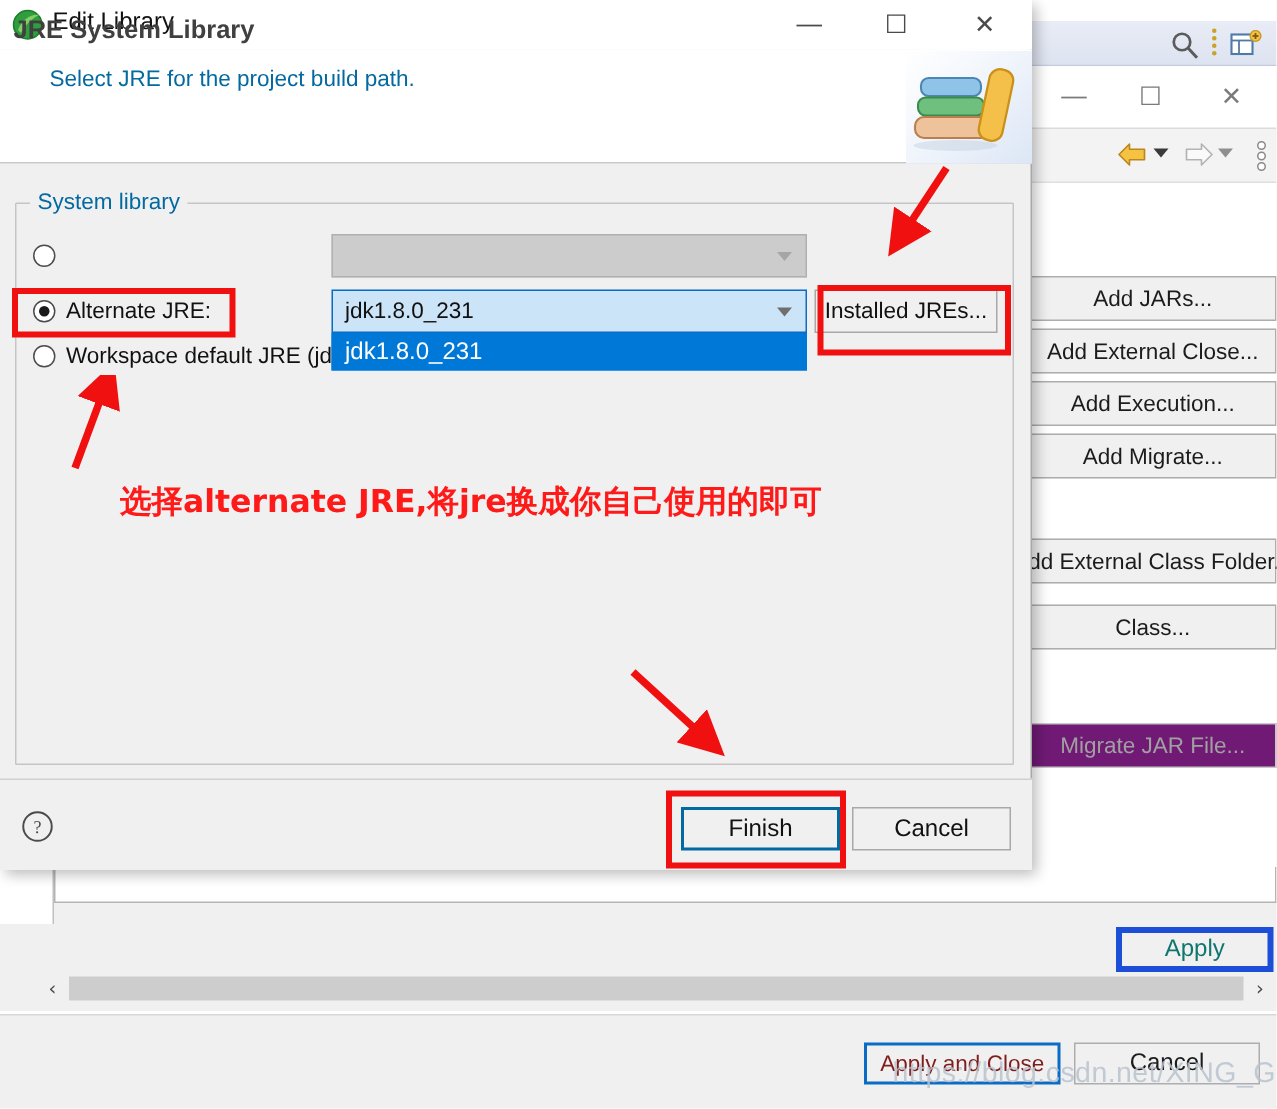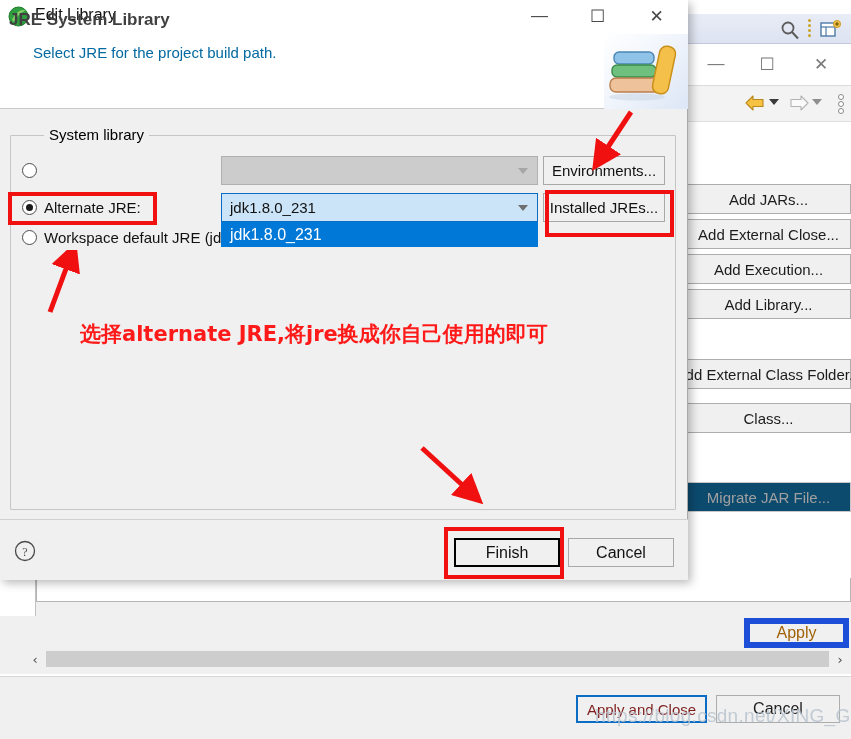--- a/index.html
+++ b/index.html
@@ -59,39 +59,39 @@
   .bg-body { position:absolute; left:688px; top:122px; width:163px; height:480px; background:#fff; }
 
   
   .bg-btn {
     position:absolute; width:165px; height:30px; left:686px;
     background:#f0f0f0; border:1px solid #adadad;
     font-size:15px; color:#1c1c1c;
     display:flex; align-items:center; justify-content:center;
     white-space:nowrap;
   }
-  .bg-btn.disabled { color:#a0a0a0; background:#0c4a6e; border-color:#c8c8c8; }
+  .bg-btn.disabled { color:#a0a0a0; background:#701a75; border-color:#c8c8c8; }
 
   .bg-left-panel {
     position:absolute; left:0px; top:578px; width:851px; height:96px;
     background:#f0f0f0; border-top:1px solid #d4d4d4;
   }
   .bg-inner-white {
     position:absolute; left:36px; top:578px; width:815px; height:24px;
     background:#ffffff; border:1px solid #b5b5b5; border-top:none;
   }
   .bg-inner-white2 {
     position:absolute; left:0px; top:578px; width:36px; height:38px;
     background:#ffffff; border-right:1px solid #c0c0c0;
   }
 
   .apply-btn {
     position:absolute; left:744px; top:618px; width:105px; height:30px;
-    background:#f0f0f0; border:6px solid #1d4ed8; font-size:16px;
-    display:flex; align-items:center; justify-content:center; color:#a16207;
+    background:#f0f0f0; border:4px solid #1d4ed8; font-size:16px;
+    display:flex; align-items:center; justify-content:center; color:#0f766e;
   }
 
   .hscroll {
     position:absolute; left:24px; top:648px; width:827px; height:22px;
     background:#f0f0f0; display:flex; align-items:center;
   }
   .hscroll-arrow {
     width:22px; height:22px; display:flex; align-items:center; justify-content:center;
     color:#4a4a4a; font-size:13px; font-family:"DejaVu Sans", sans-serif;
   }
@@ -149,21 +149,21 @@
     position:absolute; left:604px; top:34px; width:84px; height:75px;
     background: linear-gradient(135deg,#ffffff 0%, #eef3fb 55%, #dce6f5 100%);
   }
 
   .group-box {
     position:absolute; left:10px; top:135px; width:666px; height:375px;
     border:1px solid #c5c5c5; border-radius:1px;
   }
   .group-legend {
     position:absolute; left:20px; top:126px; background:#f0f0f0;
-    padding:0 5px; font-size:15px; color:#000000;margin-left:24px;
+    padding:0 5px; font-size:15px; color:#0369a1;
   }
 
   .radio-row { position:absolute; display:flex; align-items:center; }
   .radio-outer {
     width:15px; height:15px; border:1.6px solid #4c4c4c; border-radius:50%;
     background:#fff; position:relative; flex:0 0 auto;
   }
   .radio-outer.checked::after {
     content:""; position:absolute; left:3px; top:3px; width:7px; height:7px;
     border-radius:50%; background:#1a1a1a;
@@ -214,21 +214,21 @@
     font-family:"DejaVu Sans", sans-serif; white-space:nowrap;
   }
 
   .dlg-footer {
     position:absolute; left:0; top:519px; width:688px; height:61px;
     background:#f0f0f0; border-top:1px solid #d0d0d0;
   }
   .help-icon { position:absolute; left:14px; top:540px; width:22px; height:22px; }
   .finish-btn {
     position:absolute; left:454px; top:538px; width:106px; height:29px;
-    background:#f0f0f0; border:2px solid #000000; font-size:16px; color:#111;
+    background:#f0f0f0; border:2px solid #0369a1; font-size:16px; color:#111;
     display:flex; align-items:center; justify-content:center;
   }
   .cancel-btn {
     position:absolute; left:568px; top:538px; width:106px; height:29px;
     background:#f0f0f0; border:1px solid #a8a8a8; font-size:16px; color:#111;
     display:flex; align-items:center; justify-content:center;
   }
 
   
   .red-box {
@@ -294,21 +294,21 @@
       <i></i>
         <i></i>
         <i></i>
     </div>
 
     <div class="bg-body"></div>
 
     <div class="bg-btn" style="top:184px;">Add JARs...</div>
     <div class="bg-btn" style="top:219px;">Add External Close...</div>
     <div class="bg-btn" style="top:254px;">Add Execution...</div>
-    <div class="bg-btn" style="top:289px;">Add Library...</div>
+    <div class="bg-btn" style="top:289px;">Add Migrate...</div>
     <div class="bg-btn" style="top:359px;">Add External Class Folder...</div>
     <div class="bg-btn" style="top:403px;">Class...</div>
     <div class="bg-btn disabled" style="top:482px;">Migrate JAR File...</div>
 
     <div class="bg-left-panel"></div>
     <div class="bg-inner-white"></div>
     <div class="bg-inner-white2"></div>
 
     <div class="apply-btn">Apply</div>
 
@@ -374,21 +374,20 @@
       <span class="combo-caret"></span>
     </div>
 
     <div class="combo" id="combo-alt">
       <span>jdk1.8.0_231</span>
       <span class="combo-caret"></span>
     </div>
 
     <div class="combo-dropdown">jdk1.8.0_231</div>
 
-    <div class="side-btn" id="btn-env">Environments...</div>
     <div class="side-btn" id="btn-installed">Installed JREs...</div>
 
     <div class="cn-note">选择alternate JRE,将jre换成你自己使用的即可</div>
 
     <div class="dlg-footer"></div>
     <div class="help-icon">
       <svg width="22" height="22" viewBox="0 0 22 22">
         <circle cx="11" cy="11" r="9.5" fill="none" stroke="#4a4a4a" stroke-width="1.3"></circle>
         <text x="11" y="15.6" font-size="12" fill="#4a4a4a" text-anchor="middle" font-family="Liberation Serif, serif">?</text>
       </svg>

